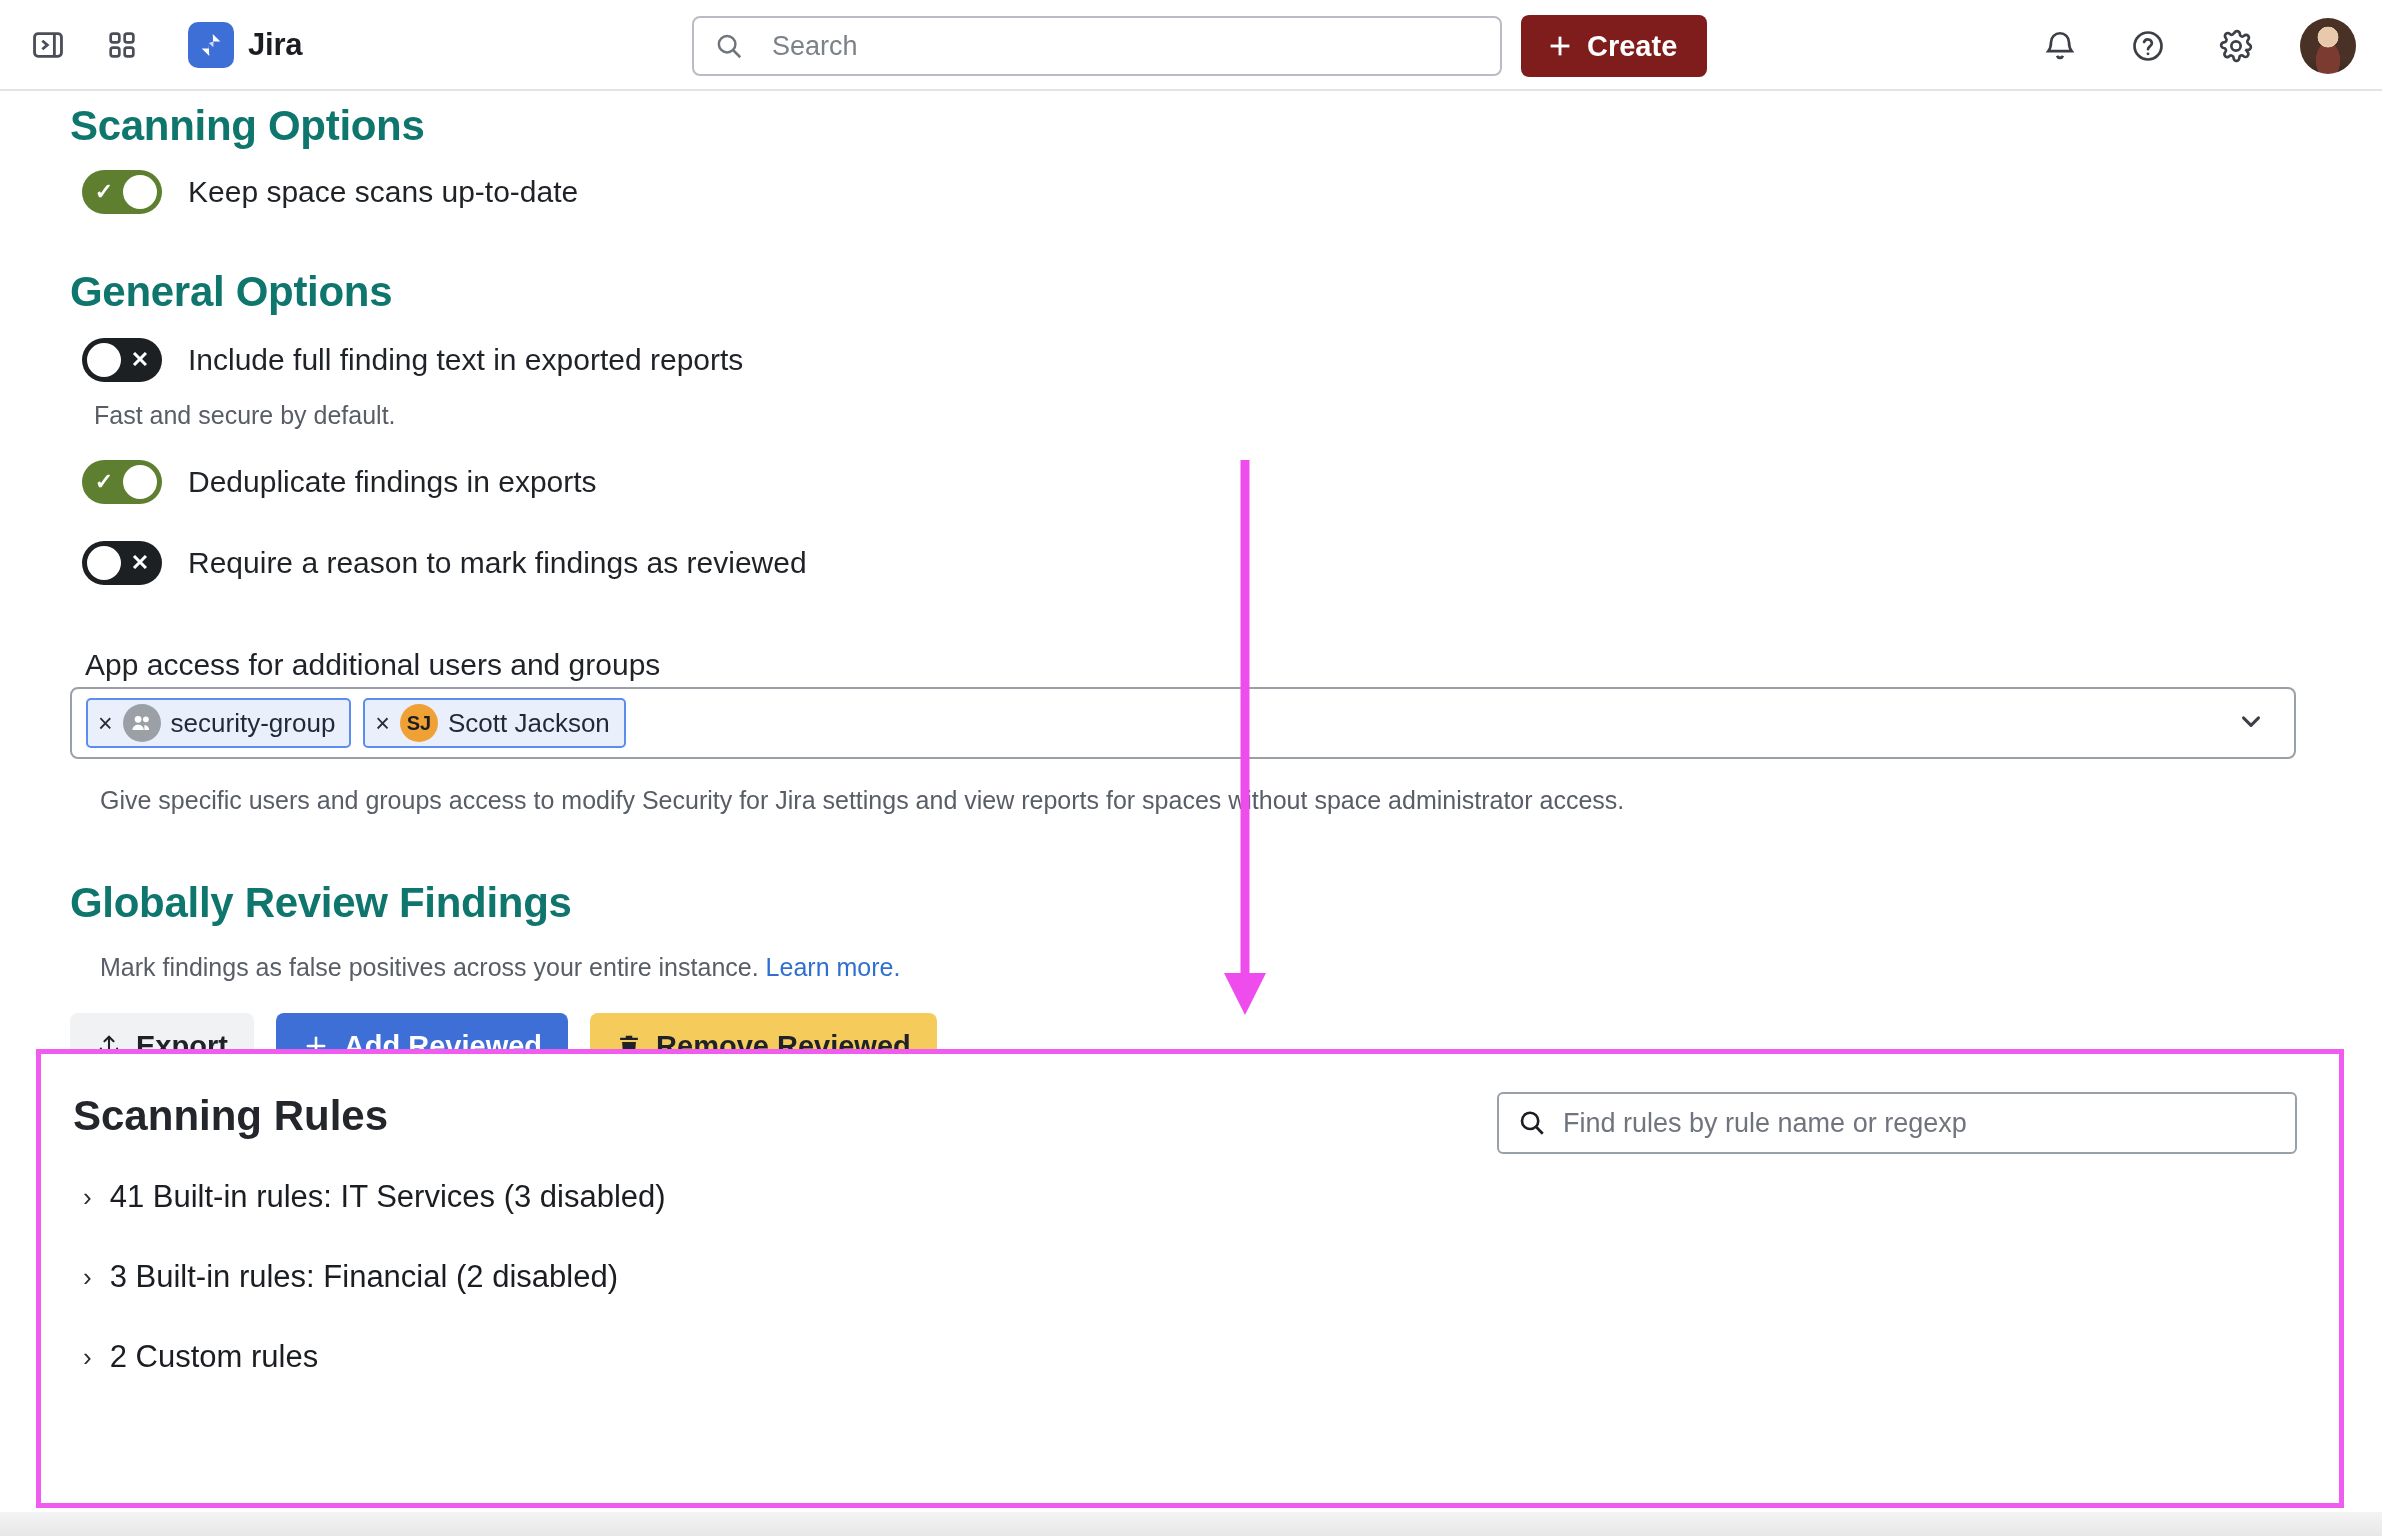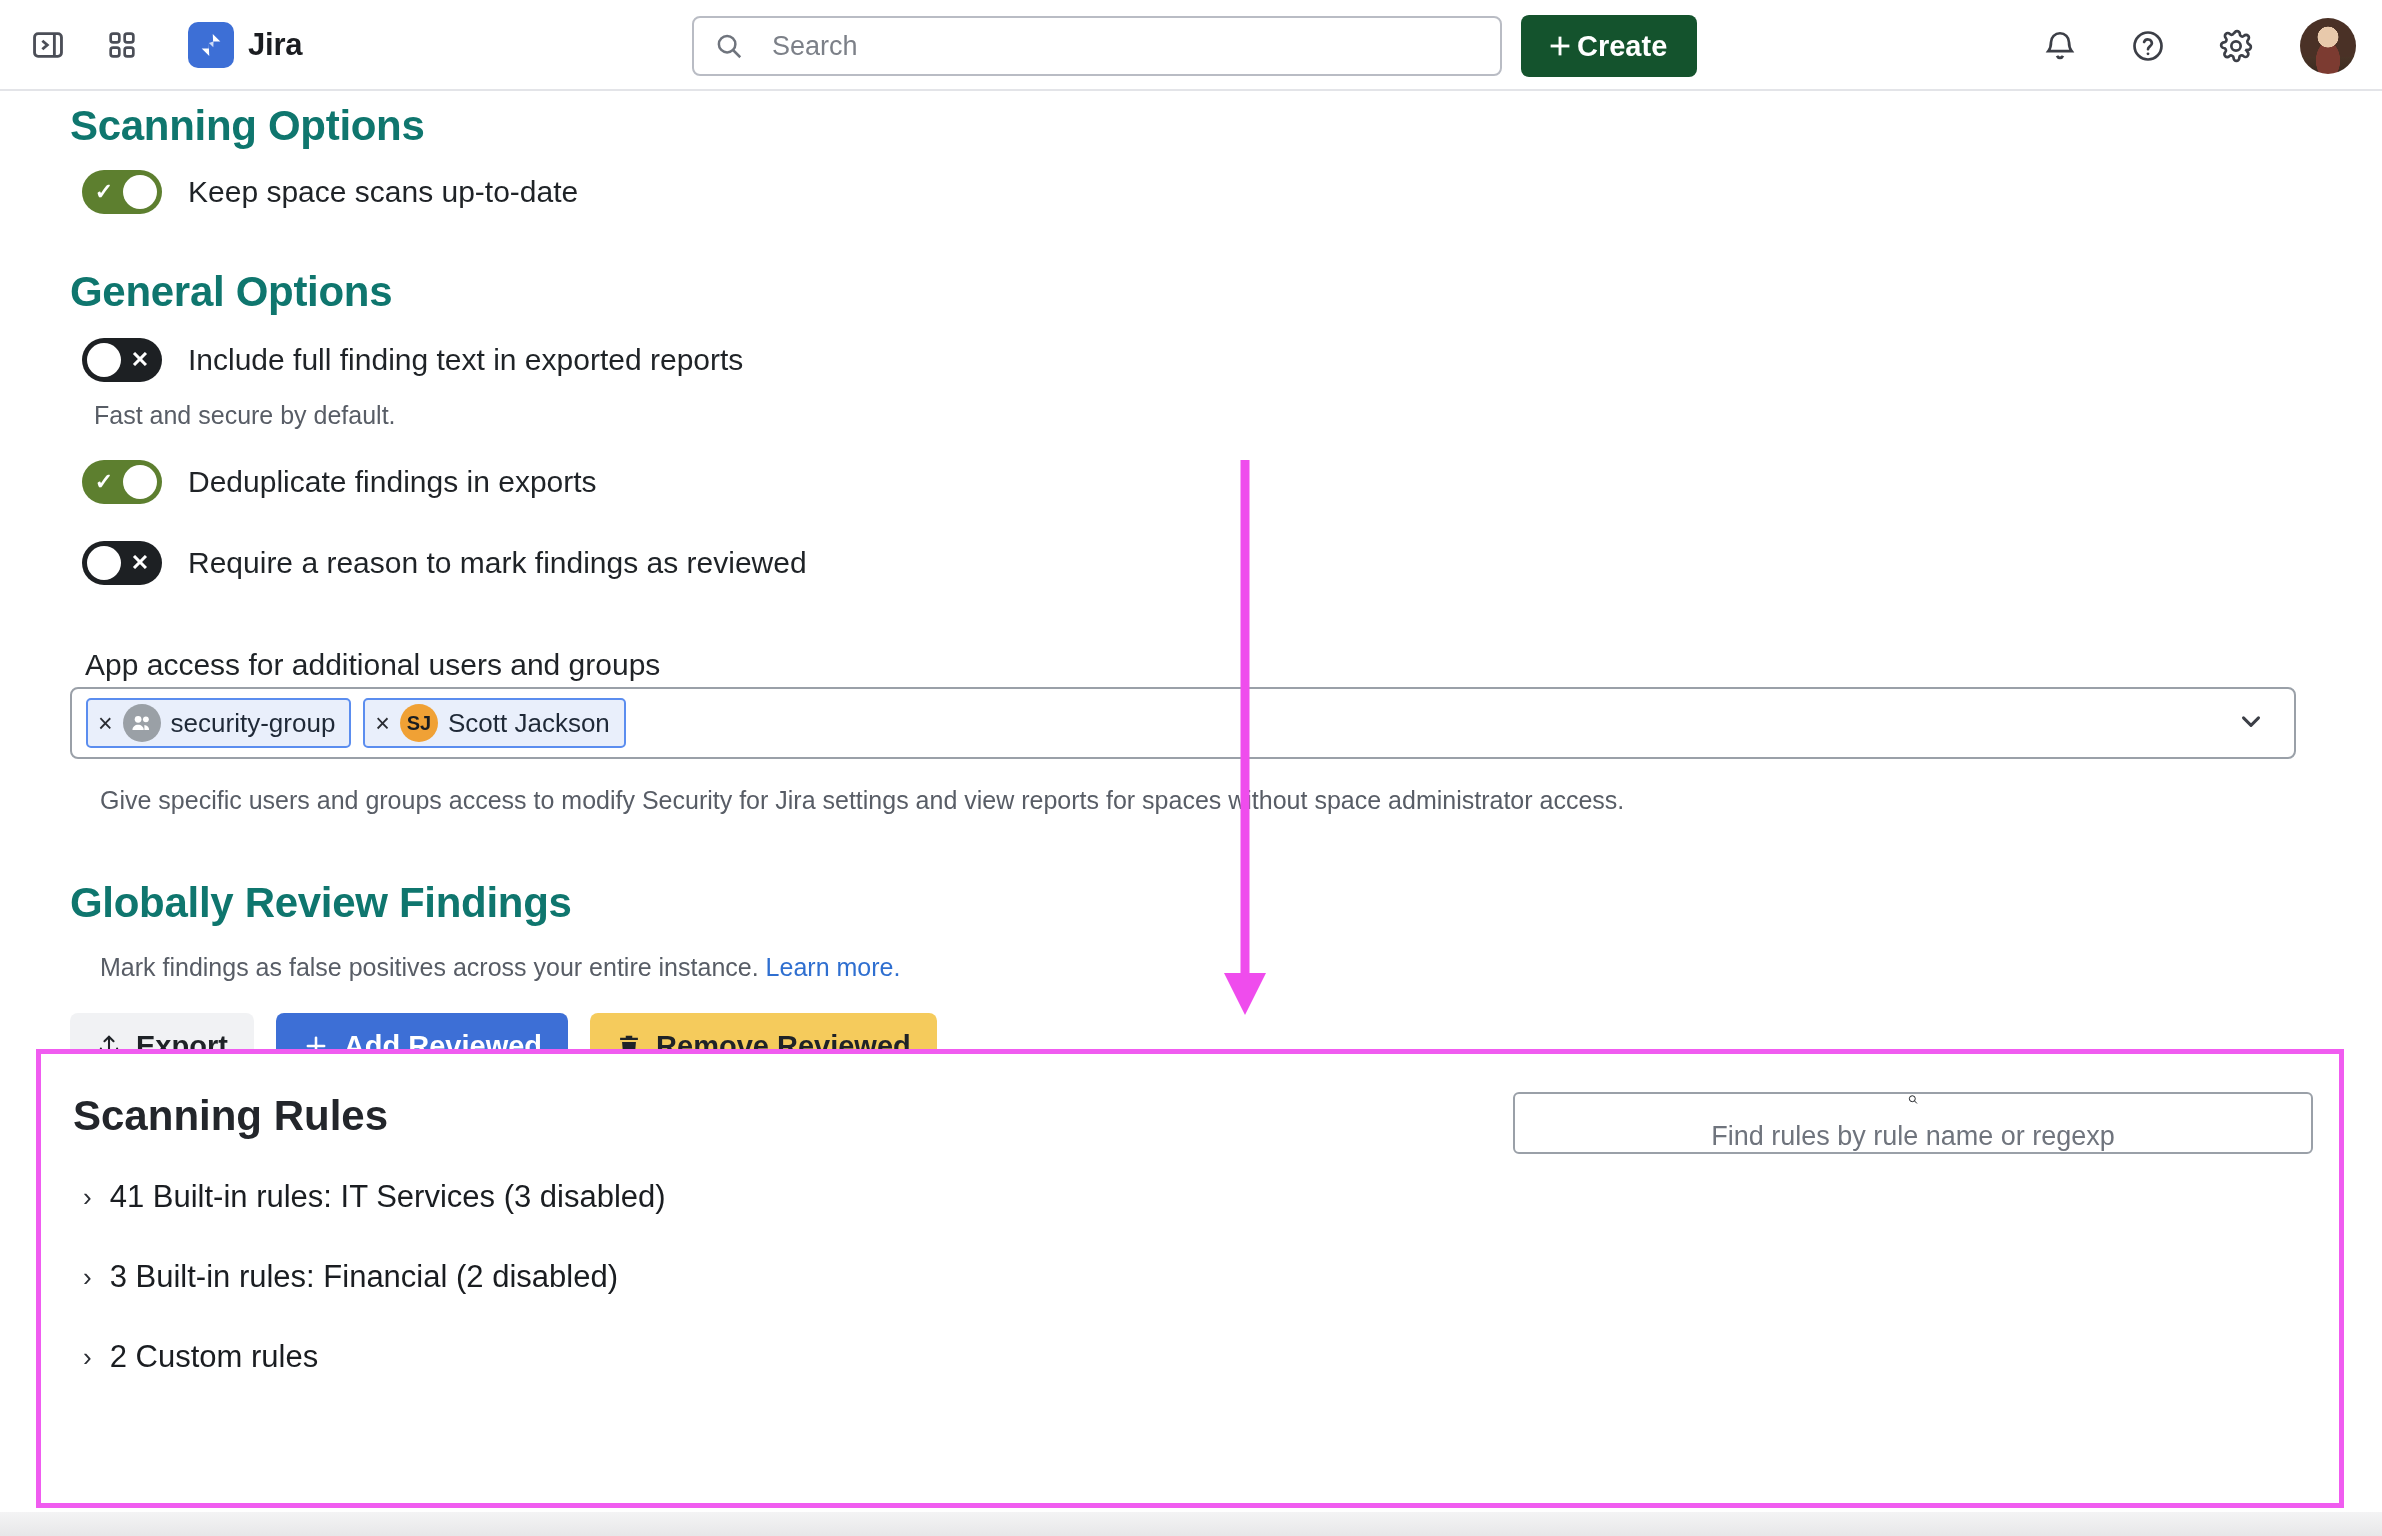--- a/index.html
+++ b/index.html
@@ -36,23 +36,23 @@
     width: 810px; height: 60px;
     border: 2px solid #b9bcc4; border-radius: 8px;
     display: flex; align-items: center; gap: 28px; padding: 0 20px;
     background: #fff; cursor: text;
   }
   .nav-search .ph { font-size: 27px; color: #7c8088; }
 
   .create-btn {
     position: absolute; left: 1521px; top: 15px;
     height: 62px; padding: 0 30px 0 24px;
-    background: #14532d; border: none; border-radius: 8px;
+    background: #7f1d1d; border: none; border-radius: 8px;
     color: #fff; font-size: 29px; font-weight: 700;
-    display: flex; align-items: center; gap: 2px; cursor: pointer;
+    display: flex; align-items: center; gap: 12px; cursor: pointer;
     font-family: "Liberation Sans", sans-serif;
   }
 
   .nav-right {
     position: absolute; right: 26px; top: 0; height: 91px;
     display: flex; align-items: center; gap: 40px;
   }
   .avatar-img {
     width: 56px; height: 56px; border-radius: 50%;
     background:
@@ -340,21 +340,21 @@
           <path d="M5.6 8.4h12.8l-1 12.1a1.5 1.5 0 0 1-1.5 1.4H8.1a1.5 1.5 0 0 1-1.5-1.4z"></path>
         </svg>
         <span>Remove Reviewed</span>
       </button>
     </div>
   </div>
 
   <div class="rules-panel">
     <div class="rules-title" style="position:absolute; left:32px; top:38px;">Scanning Rules</div>
 
-    <div class="rules-search" style="position:absolute; right:26px; top:38px;flex-direction:column;">
+    <div class="rules-search" style="position:absolute; right:42px; top:38px;">
       <svg width="30" height="30" viewBox="0 0 24 24" fill="none" stroke="#1a1d21" stroke-width="2.1">
         <circle cx="10.5" cy="10.3" r="6.5"></circle>
           <line x1="15.4" y1="15.2" x2="20.6" y2="20.6"></line>
       </svg>
       <span class="ph" title="Find rules by rule name or regexp">Find rules by rule name or regexp</span>
     </div>
 
     <div class="rule-row" style="position:absolute; left:42px; top:125px;">
       <span class="caret">›</span>
       <span>41 Built-in rules: IT Services (3 disabled)</span>

